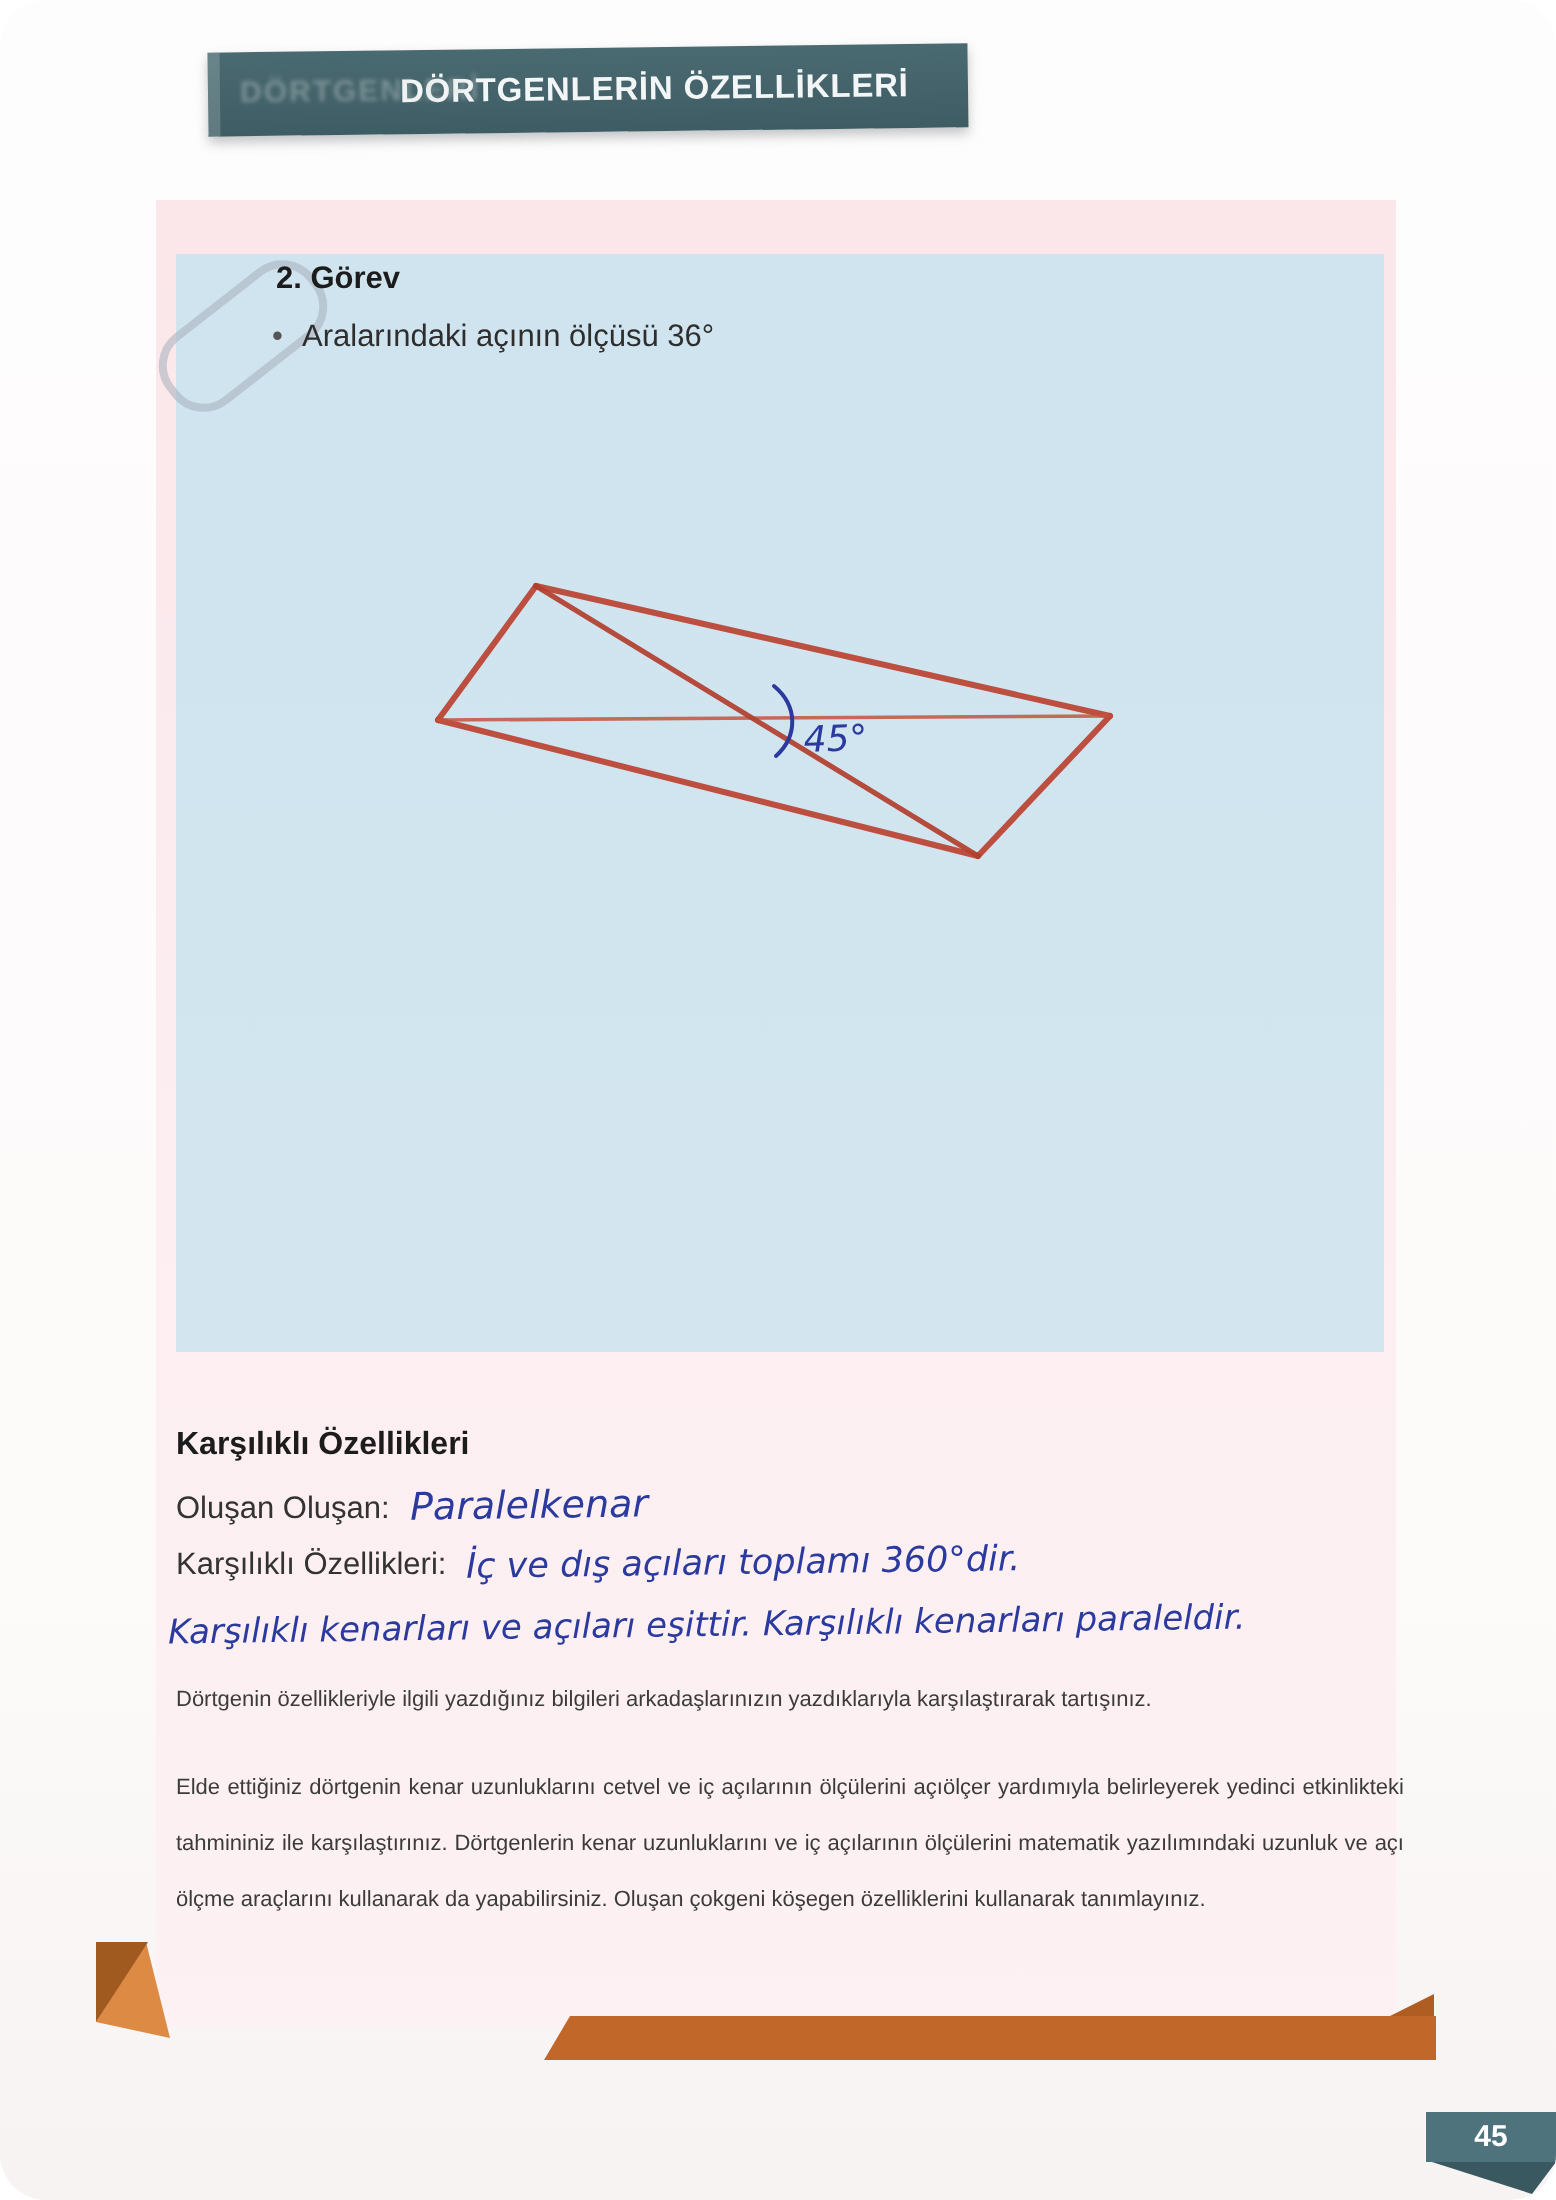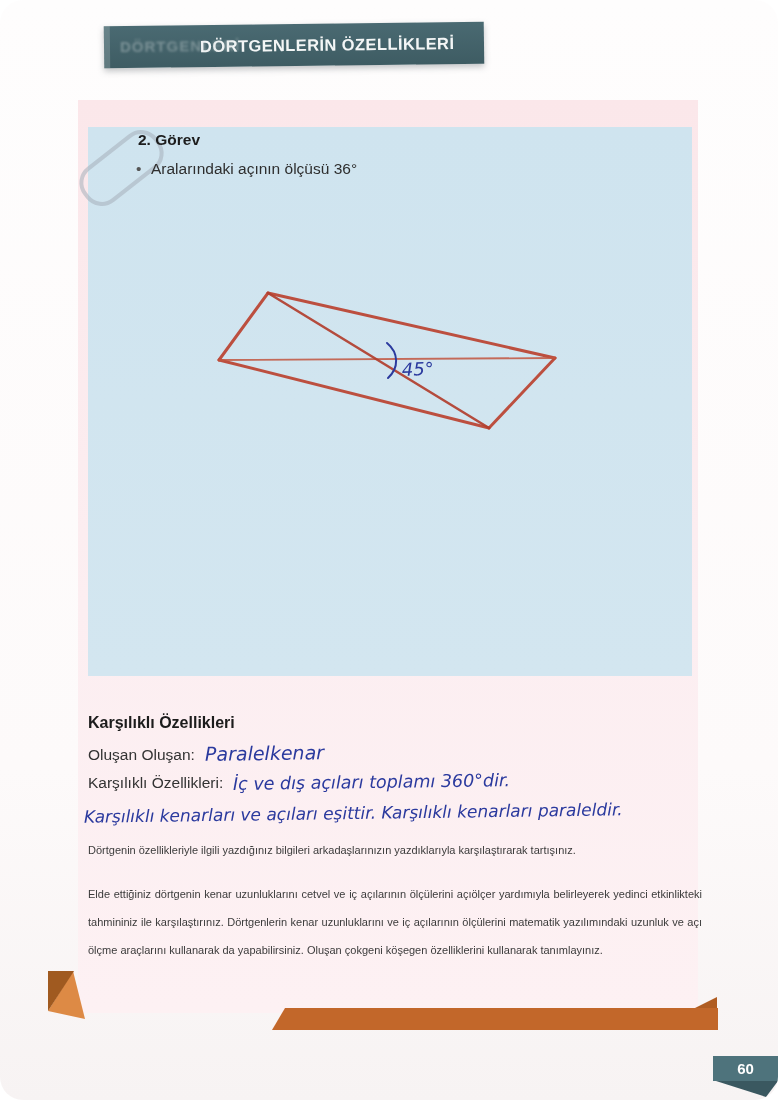--- a/index.html
+++ b/index.html
@@ -156,19 +156,19 @@
     <polygon points="427,15 449,4 449,15" fill="#b05d22"></polygon>
     <polygon points="17,15 450,15 450,37 4,37" fill="#c2672a"></polygon>
   </svg>
 
   <svg class="bookmark-svg" width="54" height="54" viewBox="0 0 54 54">
     <polygon points="28,3 3,43 40,51" fill="#dd8a45"></polygon>
     <polygon points="3,3 29,3 3,43" fill="#a05a20"></polygon>
   </svg>
 
   <div class="page-tab">
-    <span>60</span>
+    <span>45</span>
   </div>
   <svg class="tab-fold-svg" width="65" height="17" viewBox="0 0 65 17">
     <polygon points="3,0 65,0 53,16" fill="#3a5860"></polygon>
   </svg>
 
 </div>
 
 </body></html>

